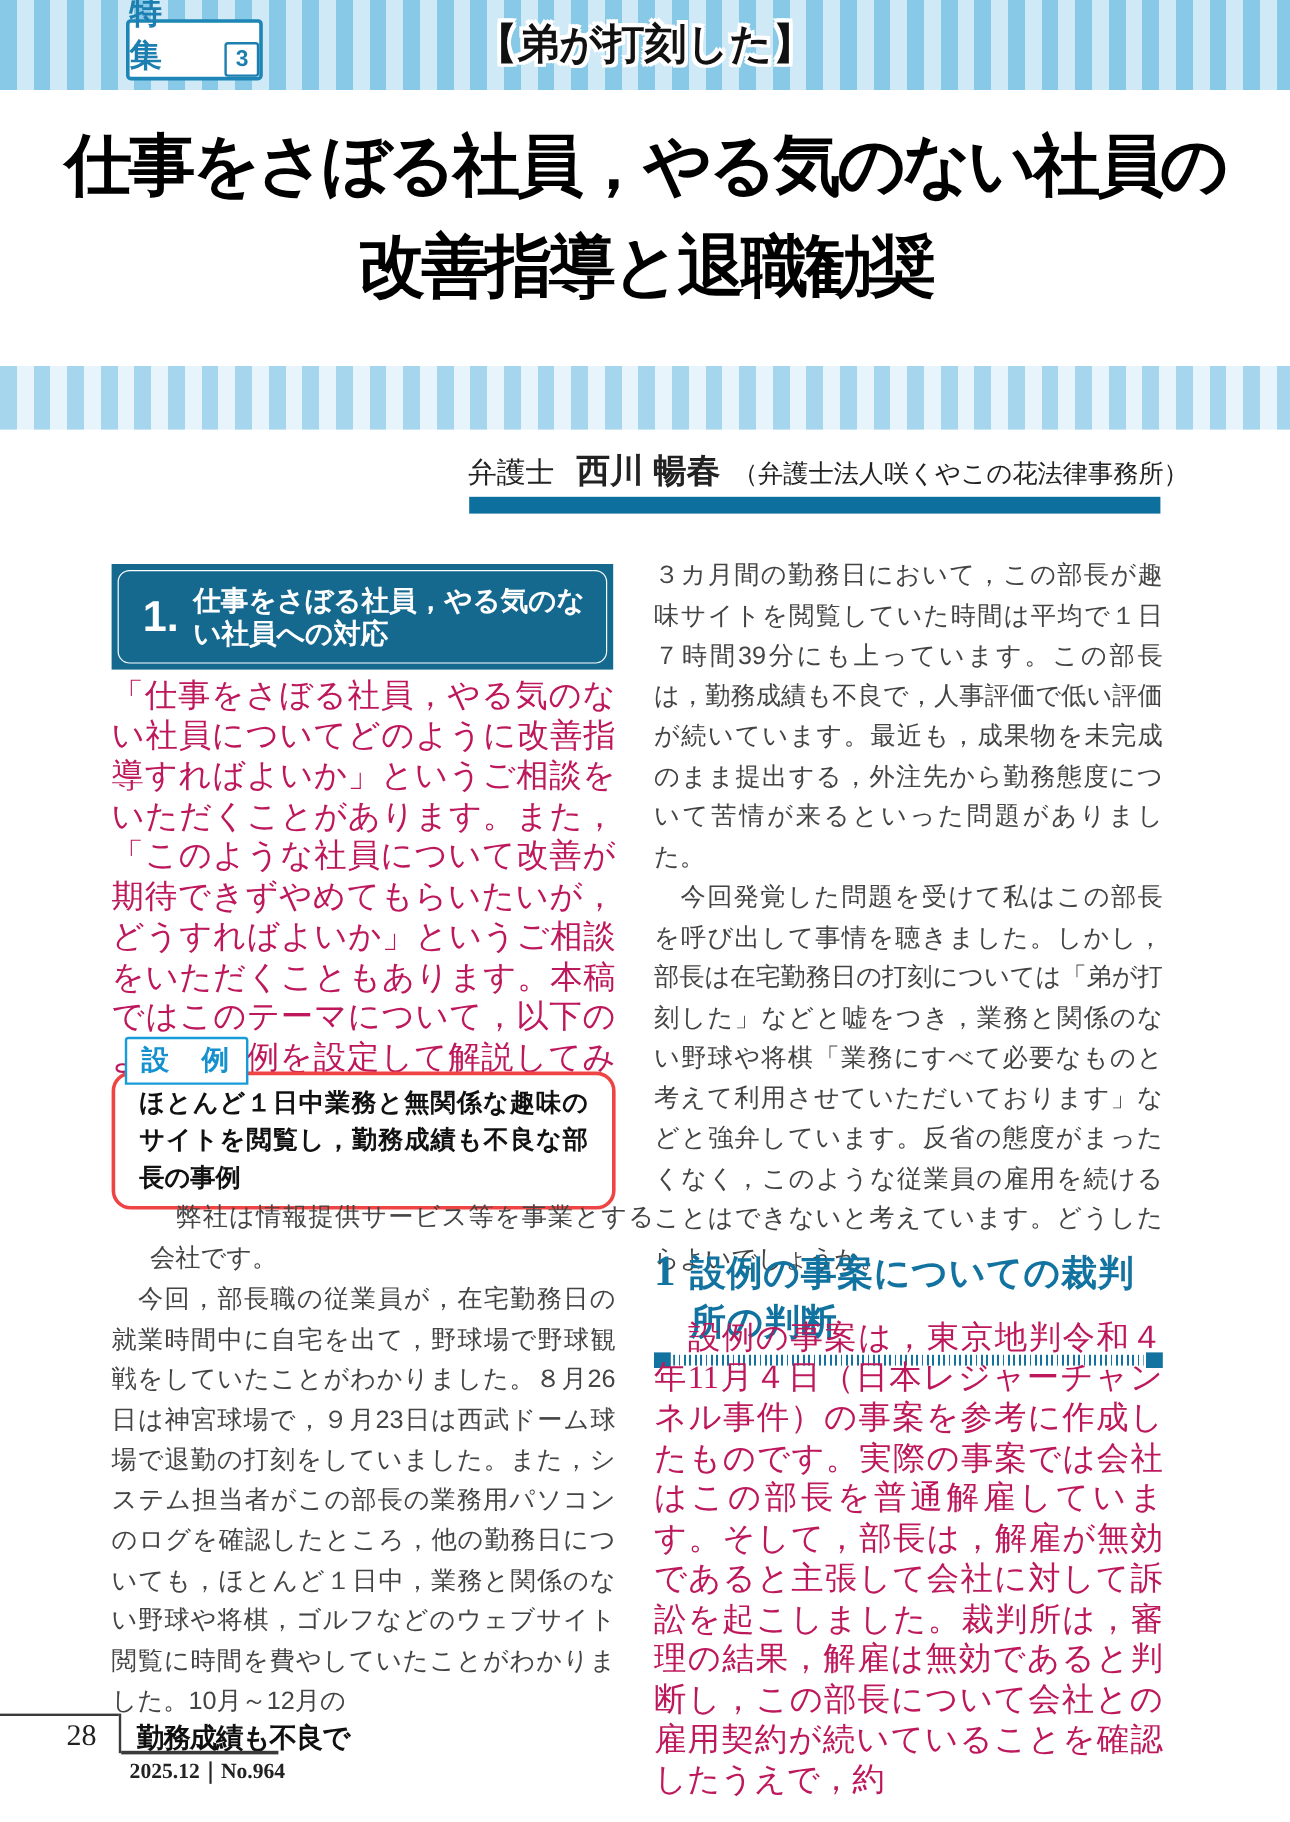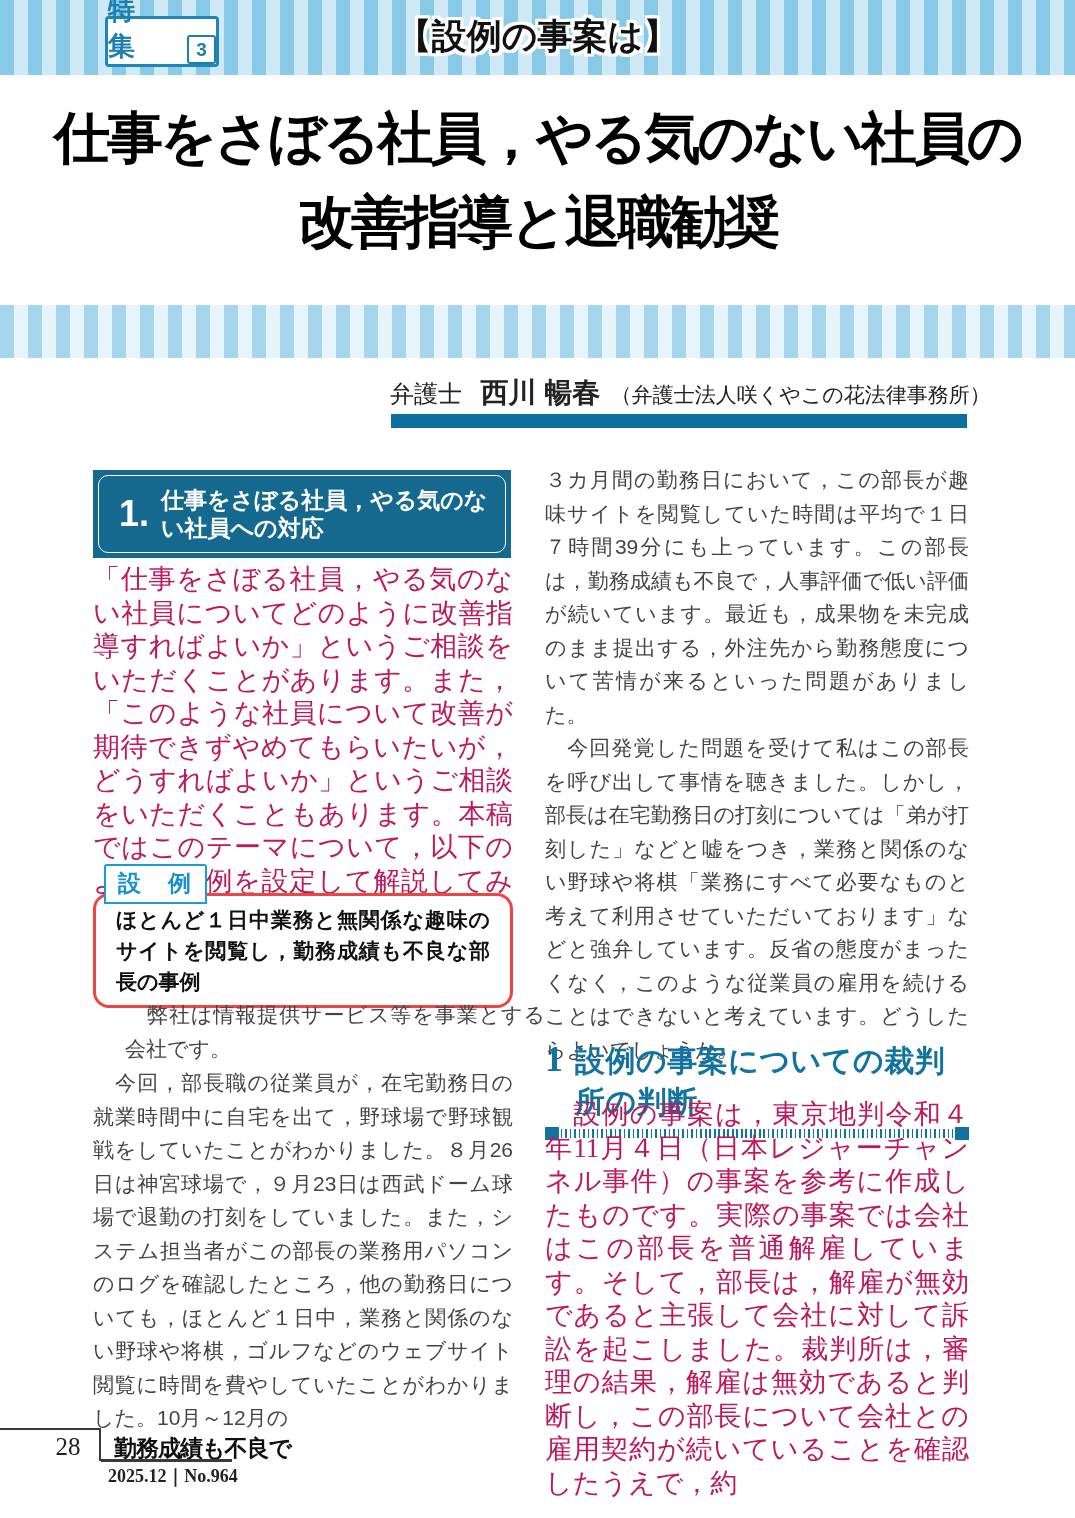--- a/index.html
+++ b/index.html
@@ -84,21 +84,21 @@
 </head>
 <body>
 
 <div class="page">
 
   <header class="top-band">
     <div class="feature-badge">
       <span class="lbl">特集</span>
       <span class="num">3</span>
     </div>
-    <div class="banner-title">【設例の事案は】</div>
+    <div class="banner-title">【弟が打刻した】</div>
   </header>
 
   <h1 class="main-title">
     <span>仕事をさぼる社員，やる気のない社員の</span><br>
     <span>改善指導と退職勧奨</span>
   </h1>
 
   <div class="band2"></div>
 
   <div class="author">

